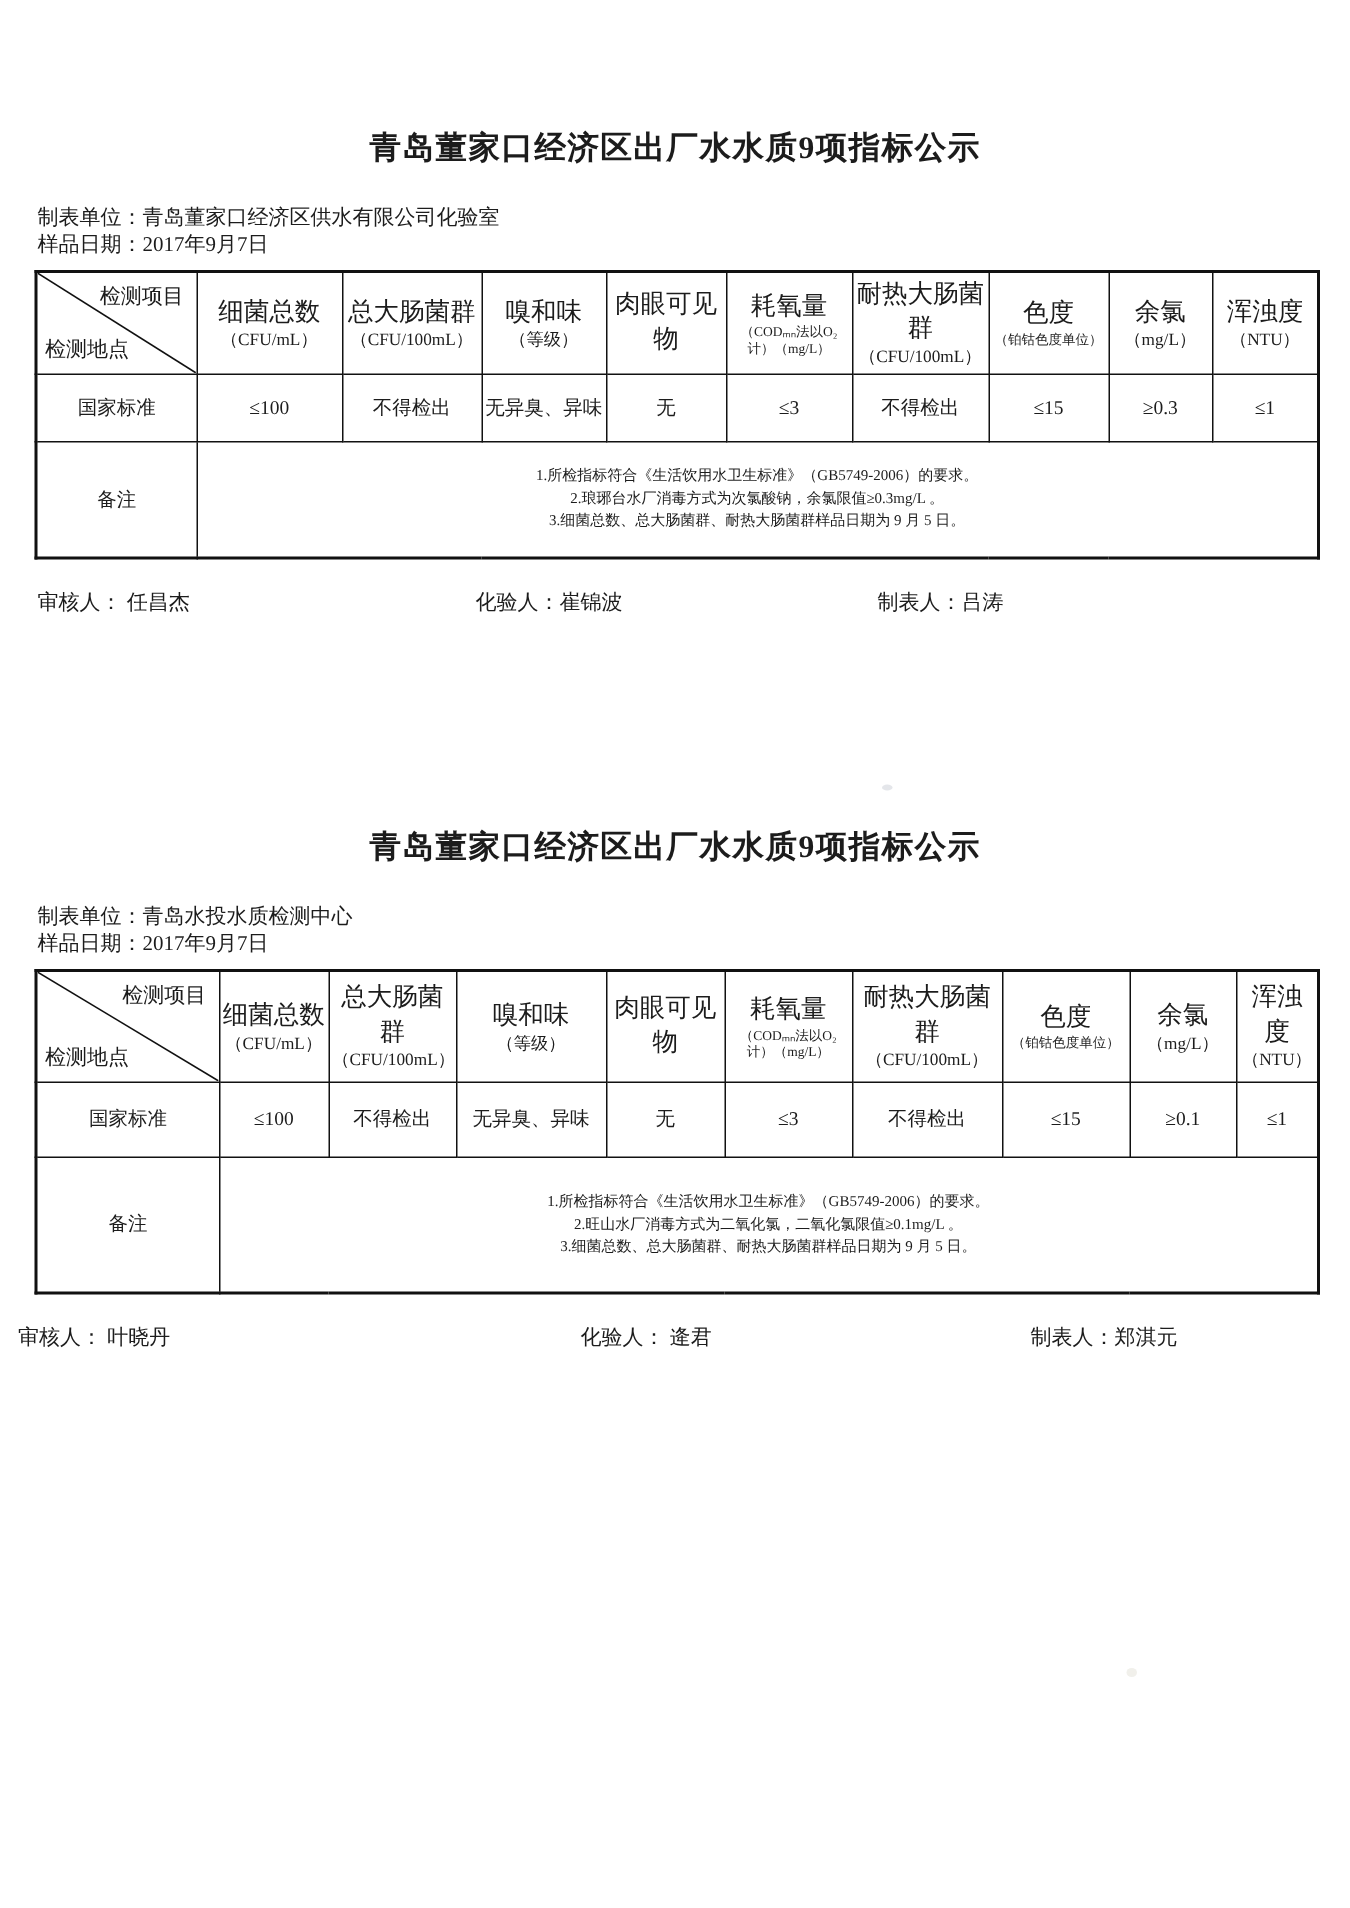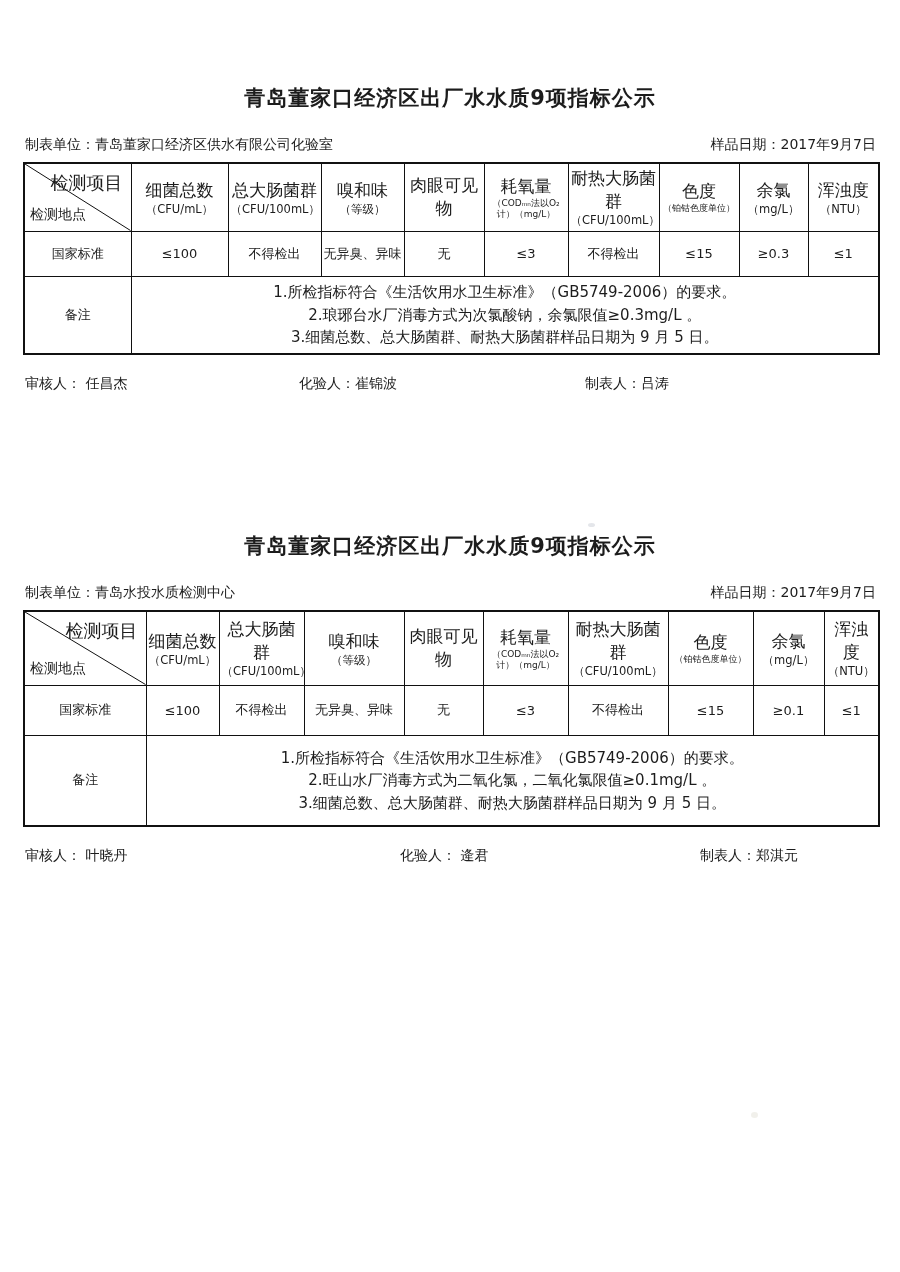--- a/index.html
+++ b/index.html
@@ -6,36 +6,37 @@
   html, body { margin: 0; padding: 0; background: #ffffff; }
   .page {
     position: relative;
     width: 900px;
     height: 1272px;
     background: #ffffff;
     color: #1c1c1c;
     font-family: "DejaVu Sans", "Liberation Sans", sans-serif;
     overflow: hidden;
   }
-  .section { position: relative; }
+  .section { position: relative; font-family: Liberation Serif, serif; }
   .sec1 { padding-top: 84px; }
   .sec2 { padding-top: 135px; }
   .doc-title {
     margin: 0;
     text-align: center;
     font-size: 21px;
     font-weight: bold;
     letter-spacing: 1px;
   }
   .meta-row {
     display: flex;
     justify-content: space-between;
     padding: 0 24px 0 25px;
     margin-top: 24px;
     font-size: 14px;
+    flex-direction: column;
   }
   table.wq {
     border-collapse: collapse;
     table-layout: fixed;
     width: 855px;
     margin: 8px 0 0 23px;
     border: 2px solid #111;
   }
   table.wq th, table.wq td {
     border: 1px solid #111;
@@ -56,31 +57,31 @@
   .corner {
     position: relative;
     padding: 0;
   }
   .corner svg.diag {
     position: absolute;
     left: 0; top: 0;
     width: 100%; height: 100%;
   }
   .corner .corner-top {
-    position: absolute; top: 7px; right: 8px; font-size: 18px;
+    position: absolute; top: 7px; right: 8px; font-size: 14px;
   }
   .corner .corner-bottom {
     position: absolute; bottom: 7px; left: 5px; font-size: 14px;
   }
   td.remarks {
     text-align: left;
     padding: 8px 6px 8px 8px;
   }
   td.remarks div {
-    font-size: 15px;
+    font-size: 10px;
     line-height: 1.5;
   }
   .rem1 { height: 78px; }
   .rem2 { height: 91px; }
   .sigs {
     position: relative;
     height: 22px;
     margin-top: 20px;
     font-size: 14px;
   }
@@ -182,21 +183,21 @@
           <div>1.所检指标符合《生活饮用水卫生标准》（GB5749-2006）的要求。</div>
           <div>2.琅琊台水厂消毒方式为次氯酸钠，余氯限值≥0.3mg/L 。</div>
           <div>3.细菌总数、总大肠菌群、耐热大肠菌群样品日期为 9 月 5 日。</div>
         </td>
       </tr>
     </tbody>
       </table>
 
     <div class="sigs" style="margin-left:25px">
       <span style="left:0">审核人： 任昌杰</span>
-      <span style="left:274px">化验人：崔锦波</span>
+      <span style="left:292px">化验人：崔锦波</span>
       <span style="left:560px">制表人：吕涛</span>
     </div>
   </div>
 
   <div class="section sec2">
     <h1 class="doc-title">青岛董家口经济区出厂水水质9项指标公示</h1>
     <div class="meta-row">
       <span>制表单位：青岛水投水质检测中心</span>
       <span>样品日期：2017年9月7日</span>
     </div>
@@ -275,21 +276,21 @@
         <td>备注</td>
         <td class="remarks" colspan="9">
           <div>1.所检指标符合《生活饮用水卫生标准》（GB5749-2006）的要求。</div>
           <div>2.旺山水厂消毒方式为二氧化氯，二氧化氯限值≥0.1mg/L 。</div>
           <div>3.细菌总数、总大肠菌群、耐热大肠菌群样品日期为 9 月 5 日。</div>
         </td>
       </tr>
     </tbody>
       </table>
 
-    <div class="sigs" style="margin-left:25px">
+    <div class="sigs" style="margin-left:12px">
       <span style="left:0">审核人： 叶晓丹</span>
       <span style="left:375px">化验人： 逄君</span>
       <span style="left:675px">制表人：郑淇元</span>
     </div>
   </div>
 
   <div class="speck s1"></div>
   <div class="speck s2"></div>
 </div>
 

